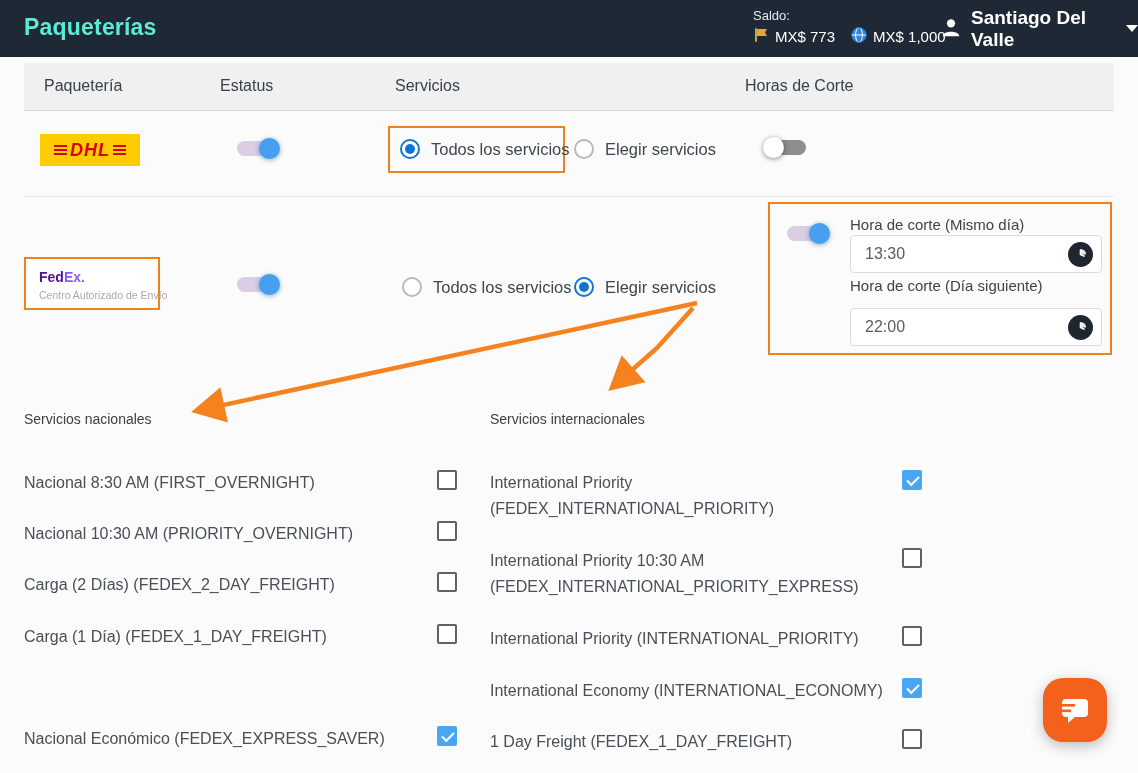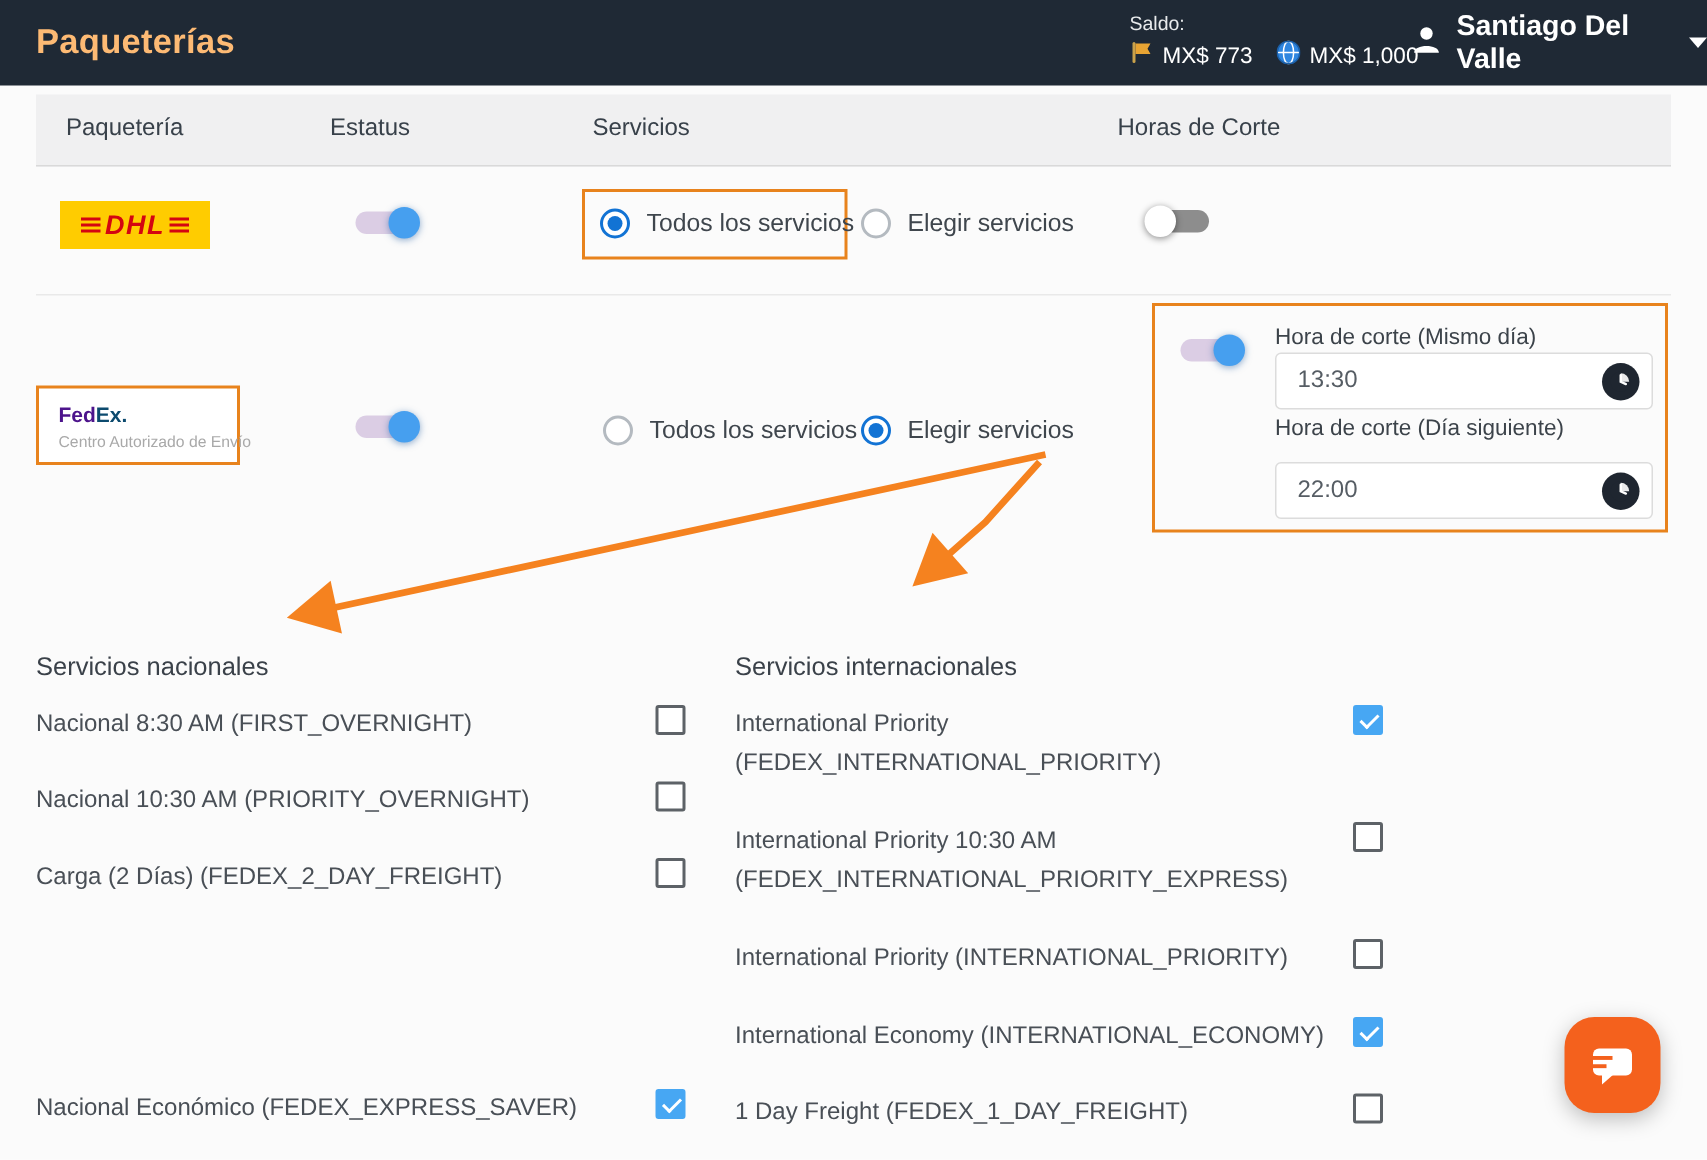--- a/index.html
+++ b/index.html
@@ -1,21 +1,21 @@
 <!DOCTYPE html>
 <html><head>
 <meta charset="utf-8">
 <style>
   * { margin:0; padding:0; box-sizing:border-box; }
   html,body { width:1138px; height:773px; font-family:"Liberation Sans", sans-serif; }
   #app { position:relative; width:1138px; height:773px; background:#fbfbfb; overflow:hidden; }
 
   
   .topbar { position:absolute; left:0; top:0; width:1138px; height:57px; background:#1f2935; display:flex; align-items:center; }
-  .topbar-title { position:absolute; left:24px; top:14px; color:#fdba74; font-size:23px; font-weight:bold; letter-spacing:.2px; }
+  .topbar-title { position:absolute; left:24px; top:14px; color:#5eead4; font-size:23px; font-weight:bold; letter-spacing:.2px; }
   .saldo-label { position:absolute; left:753px; top:8px; color:#e8eaec; font-size:13px; }
   .balances { position:absolute; left:753px; top:27px; display:flex; align-items:center; gap:6px; color:#fff; font-size:15px; }
   .bal-val { margin-right:10px; }
   .user-box { position:absolute; left:940px; top:0; height:57px; display:flex; align-items:center; gap:9px; color:#fff; }
   .user-name { font-size:19px; font-weight:bold; }
   .caret { width:0; height:0; border-left:6px solid transparent; border-right:6px solid transparent; border-top:7px solid #fff; margin-left:4px; }
 
   
   .thead { position:absolute; left:24px; top:63px; width:1090px; height:48px; background:#f0f0f1; border-bottom:1px solid #d9d9d9; }
   .thead span { position:absolute; top:14px; font-size:16px; color:#38414a; }
@@ -37,32 +37,32 @@
 
   .hl-box { position:absolute; border:2px solid #e8831d; }
 
   
   .dhl-logo { position:absolute; left:40px; top:134px; width:100px; height:32px; background:#ffcc00; display:flex; align-items:center; justify-content:center; gap:3px; }
   .dhl-stripes { display:flex; flex-direction:column; gap:2px; }
   .dhl-stripes i { display:block; width:13px; height:2px; background:#d40511; }
   .dhl-text { color:#d40511; font-size:18px; font-weight:bold; font-style:italic; letter-spacing:1px; }
   .fedex-box { left:24px; top:257px; width:136px; height:53px; background:#fff; padding:9px 0 0 13px; }
   .fedex-fed { color:#4d148c; font-weight:bold; font-size:14px; }
-  .fedex-ex { color:#0c4a6e; font-weight:bold; font-size:14px; }
+  .fedex-ex { color:#8b5cf6; font-weight:bold; font-size:14px; }
   .fedex-sub { color:#a9a9a9; font-size:10.5px; margin-top:3px; white-space:nowrap; }
 
   
   .cutoff-panel { left:768px; top:202px; width:344px; height:153px; background:#fbfbfb; }
   .cutoff-label { position:absolute; left:80px; font-size:15px; color:#3c434a; white-space:nowrap; }
   .time-input { position:absolute; left:80px; width:252px; height:38px; background:#fff; border:1px solid #dcdcdc; border-radius:4px; display:flex; align-items:center; padding:0 8px 0 14px; }
   .time-value { font-size:16px; color:#565d64; flex:1; }
   .clock-btn { width:25px; height:25px; border-radius:50%; background:#1f2630; display:flex; align-items:center; justify-content:center; }
 
   
-  .section-title { position:absolute; font-size:17px; color:#3a4149;margin-top:24px; }
+  .section-title { position:absolute; font-size:14px; color:#3a4149; }
   .svc-row { position:absolute; display:flex; align-items:flex-start; justify-content:space-between; }
   .svc-label { font-size:16px; color:#494f56; line-height:26px; max-width:372px; }
   .cb { width:20px; height:20px; border:2px solid #5d6267; border-radius:2px; background:#fff; flex:0 0 20px; }
   .cb.checked { border-color:#47a7f3; background:#47a7f3; }
   .cb.checked::after { content:''; display:block; width:10px; height:5px; border-left:2px solid #fff; border-bottom:2px solid #fff; transform:rotate(-45deg); margin:4px 0 0 3px; }
 
   
   .arrows { position:absolute; left:0; top:0; width:1138px; height:773px; pointer-events:none; }
 
   
@@ -203,20 +203,24 @@
     <span class="cb"></span>
   </div>
   <div class="svc-row" style="left:24px; top:521px; width:433px; height:30px;">
     <span class="svc-label">Nacional 10:30 AM (PRIORITY_OVERNIGHT)</span>
     <span class="cb"></span>
   </div>
   <div class="svc-row" style="left:24px; top:572px; width:433px; height:30px;">
     <span class="svc-label">Carga (2 Días) (FEDEX_2_DAY_FREIGHT)</span>
     <span class="cb"></span>
   </div>
+  <div class="svc-row" style="left:24px; top:624px; width:433px; height:30px;">
+    <span class="svc-label">Carga (1 Día) (FEDEX_1_DAY_FREIGHT)</span>
+    <span class="cb"></span>
+  </div>
   <div class="svc-row" style="left:24px; top:726px; width:433px; height:30px;">
     <span class="svc-label">Nacional Económico (FEDEX_EXPRESS_SAVER)</span>
     <span class="cb checked"></span>
   </div>
 
   <div class="section-title" style="left:490px; top:411px;">Servicios internacionales</div>
   <div class="svc-row" style="left:490px; top:470px; width:432px; height:56px;">
     <span class="svc-label">International Priority (FEDEX_INTERNATIONAL_PRIORITY)</span>
     <span class="cb checked"></span>
   </div>

